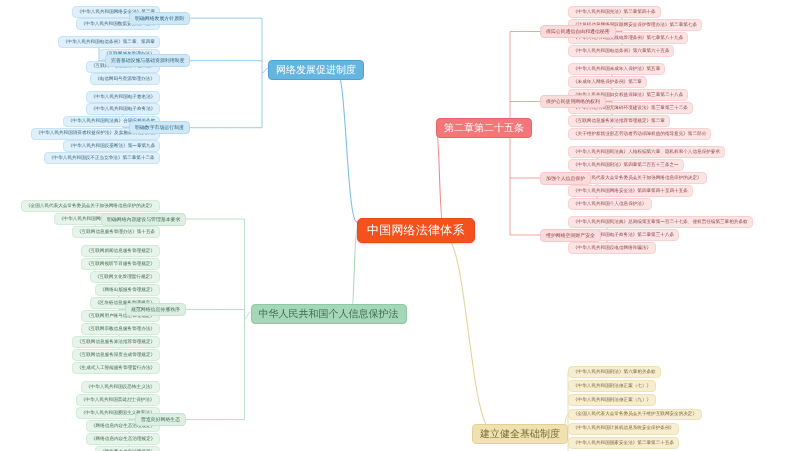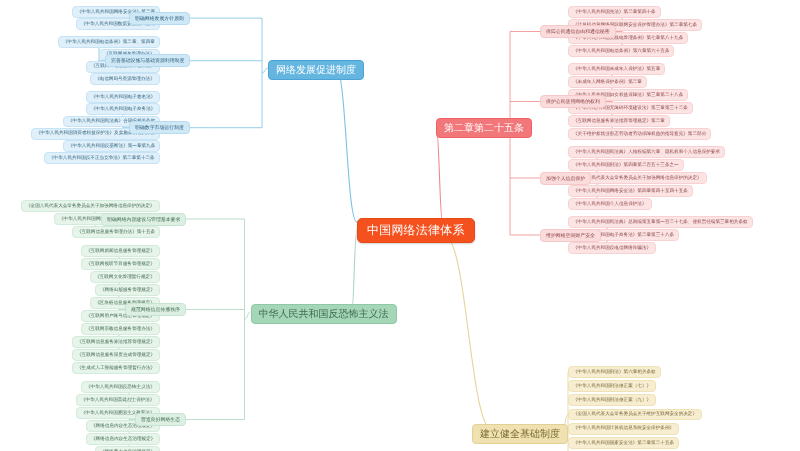--- a/index.html
+++ b/index.html
@@ -180,21 +180,21 @@
       <div class="node leaf red" style="left: 568px; top: 146px;">《中华人民共和国民法典》人格权编第六章、隐私权和个人信息保护要求</div>
       <div class="node leaf red" style="left: 568px; top: 159px;">《中华人民共和国刑法》第四章第二百五十三条之一</div>
       <div class="node leaf red" style="left: 568px; top: 172px;">《全国人民代表大会常务委员会关于加强网络信息保护的决定》</div>
       <div class="node leaf red" style="left: 568px; top: 185px;">《中华人民共和国网络安全法》第四章第四十至四十五条</div>
       <div class="node leaf red" style="left: 568px; top: 198px;">《中华人民共和国个人信息保护法》</div>
       <div class="node sub red" style="left: 540px; top: 171.5px;">加强个人信息保护</div>
       <div class="node leaf red" style="left: 568px; top: 216px;">《中华人民共和国民法典》总则编第五章第一百二十七条、侵权责任编第三章相关条款</div>
       <div class="node leaf red" style="left: 568px; top: 229px;">《中华人民共和国电子商务法》第二章第三十八条</div>
       <div class="node leaf red" style="left: 568px; top: 242px;">《中华人民共和国反电信网络诈骗法》</div>
       <div class="node sub red" style="left: 540px; top: 228.5px;">维护网络空间财产安全</div>
-      <div class="node head green" style="left: 250.5px; top: 303.5px;">中华人民共和国反恐怖主义法</div>
+      <div class="node head green" style="left: 250.5px; top: 303.5px;">中华人民共和国个人信息保护法</div>
       <div class="node leaf green" style="left: 21px; top: 200px;">《全国人民代表大会常务委员会关于加强网络信息保护的决定》</div>
       <div class="node leaf green" style="left: 54px; top: 213px;">《中华人民共和国网络安全法》第一章第十二条</div>
       <div class="node leaf green" style="left: 72px; top: 226px;">《互联网信息服务管理办法》第十五条</div>
       <div class="node sub green" style="left: 101px; top: 212.5px;">明确网络内容建设与管理基本要求</div>
       <div class="node leaf green" style="left: 81px; top: 245px;">《互联网新闻信息服务管理规定》</div>
       <div class="node leaf green" style="left: 81px; top: 258px;">《互联网视听节目服务管理规定》</div>
       <div class="node leaf green" style="left: 90px; top: 271px;">《互联网文化管理暂行规定》</div>
       <div class="node leaf green" style="left: 95px; top: 284px;">《网络出版服务管理规定》</div>
       <div class="node leaf green" style="left: 90px; top: 297px;">《区块链信息服务管理规定》</div>
       <div class="node leaf green" style="left: 81px; top: 310px;">《互联网用户账号信息管理规定》</div>

